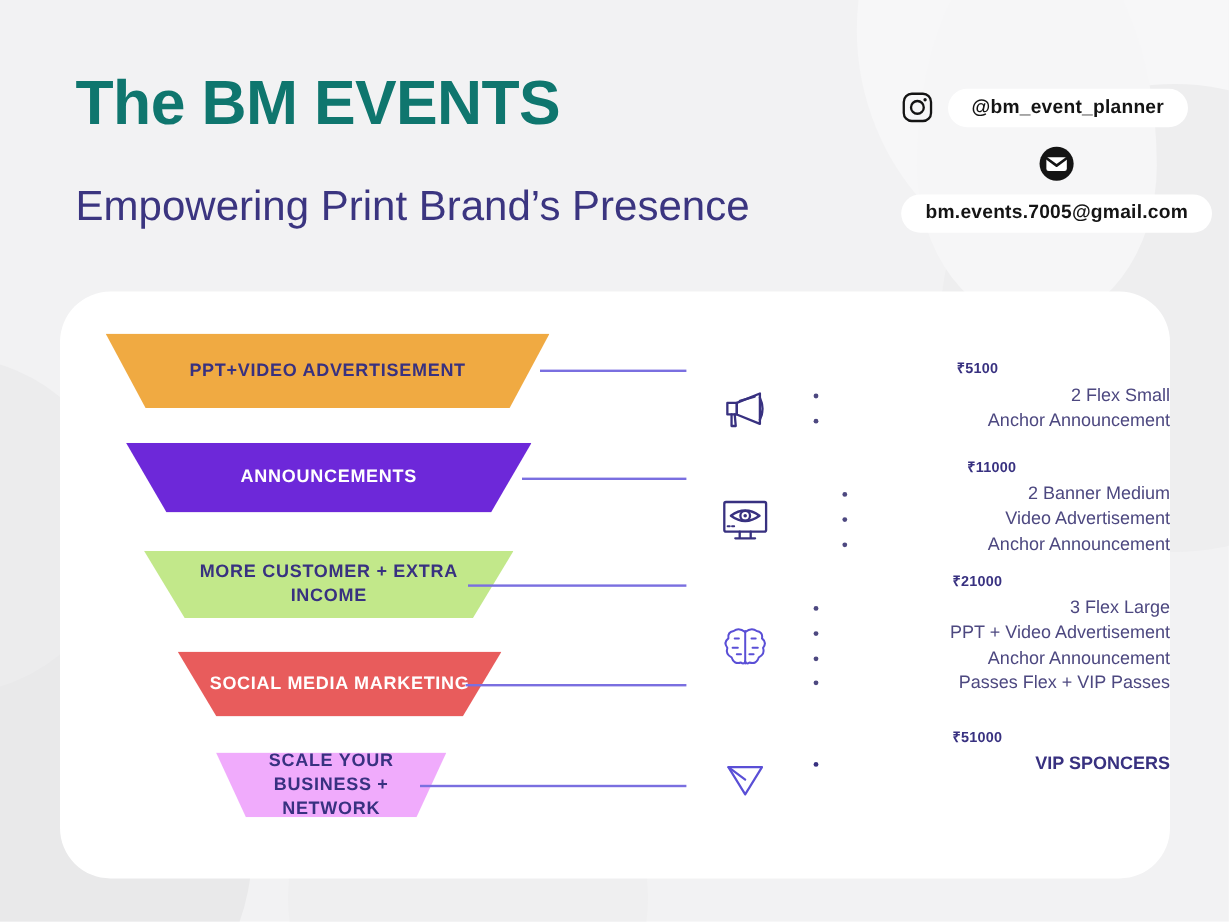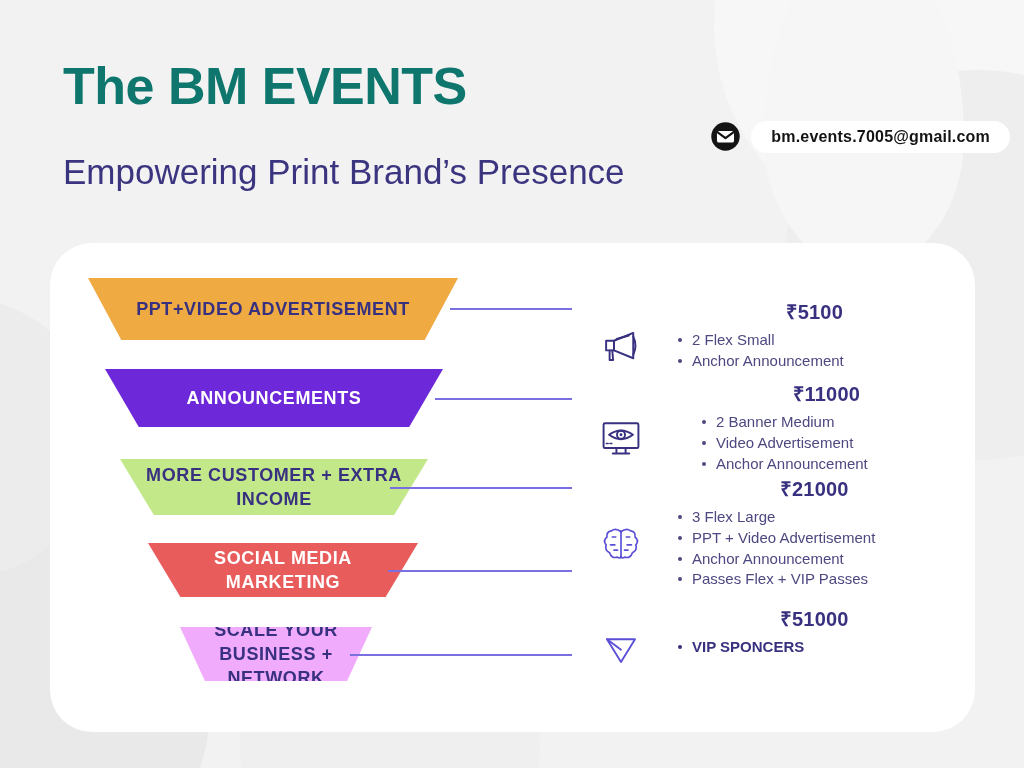--- a/index.html
+++ b/index.html
@@ -74,21 +74,21 @@
   }
 
   
   .contact-row {
     position: absolute;
     display: flex;
     align-items: center;
     gap: 9px;
   }
   .contact-row.insta { top: 73px; right: 34px; }
-  .contact-row.mail  { top: 120px; right: 14px; }
+  .contact-row.mail  { top: 120px; right: 14px; flex-direction: column; }
   .contact-icon {
     width: 33px; height: 33px;
     flex: 0 0 33px;
     display: flex; align-items: center; justify-content: center;
   }
   .contact-pill {
     background: #ffffff;
     border-radius: 18px;
     padding: 7px 20px;
     font-size: 16px;
@@ -115,21 +115,21 @@
     width: 540px;
   }
   .funnel-seg {
     position: absolute;
     top: 0;
     height: 100%;
     display: flex;
     align-items: center;
     justify-content: center;
     text-align: center;
-    font-size: 18px;
+    font-size: 15px;
     font-weight: bold;
     letter-spacing: 0.6px;
     line-height: 1.35;
     padding: 0 26px;
     box-sizing: border-box;
     filter: drop-shadow(0 11px 7px rgba(120,120,130,0.26));
   }
   .connector {
     position: absolute;
     height: 2px;
@@ -139,36 +139,37 @@
   
   .details { position: absolute; left: 540px; top: 0; width: 385px; height: 489px; }
   .detail-block { position: absolute; left: 0; width: 385px; display: flex; }
   .detail-icon {
     width: 62px; flex: 0 0 62px;
     display: flex; align-items: center; justify-content: center;
     padding-top: 22px;
   }
   .detail-body { flex: 1 1 auto; padding-left: 2px; }
   .price {
-    font-size: 20px;
+    font-size: 12px;
     font-weight: bold;
     color: #383180;
     text-align: center;
     margin-bottom: 5px;
     letter-spacing: 0.2px;
   }
   .bullets { margin: 0; padding: 0 0 0 22px; list-style: none; }
   .bullets li {
     position: relative;
     font-size: 15px;
     color: #4d4880;
     line-height: 1.32;
     padding-left: 16px;
     margin-bottom: 1px;
     white-space: nowrap;
+    text-align: right;
   }
   .bullets li::before {
     content: "";
     position: absolute;
     left: 2px; top: 8px;
     width: 4px; height: 4px;
     border-radius: 50%;
     background: #4d4880;
   }
   .bullets li.strong { font-weight: bold; color: #383180; font-size: 15px; }
@@ -181,20 +182,30 @@
 <div class="bg-decor blob-tr-2"></div>
 <div class="bg-decor blob-tr-3"></div>
 <div class="bg-decor blob-bl-1"></div>
 <div class="bg-decor blob-bl-2"></div>
 <div class="bg-decor blob-b-3"></div>
 
 <div class="header">
   <div class="title">The BM EVENTS</div>
   <div class="subtitle">Empowering Print Brand’s Presence</div>
 
+  <div class="contact-row insta">
+    <span class="contact-icon">
+      <svg width="29" height="29" viewBox="0 0 24 24" fill="none" stroke="#141414" stroke-width="1.6">
+        <rect x="2.6" y="2.6" width="18.8" height="18.8" rx="5.6"></rect>
+        <circle cx="12" cy="12" r="4.4"></circle>
+        <circle cx="17.3" cy="6.7" r="1.15" fill="#141414" stroke="none"></circle>
+      </svg>
+    </span>
+    <span class="contact-pill">@bm_event_planner</span>
+  </div>
 
   <div class="contact-row mail">
     <span class="contact-icon">
       <svg width="31" height="31" viewBox="0 0 24 24">
         <circle cx="12" cy="12" r="11" fill="#141414"></circle>
         <rect x="5.4" y="7.8" width="13.2" height="8.9" rx="1.5" fill="#ffffff"></rect>
         <path d="M5.7 8.6 L12 13.2 L18.3 8.6" fill="none" stroke="#141414" stroke-width="1.7" stroke-linecap="round" stroke-linejoin="round"></path>
       </svg>
     </span>
     <span class="contact-pill">bm.events.7005@gmail.com</span>

